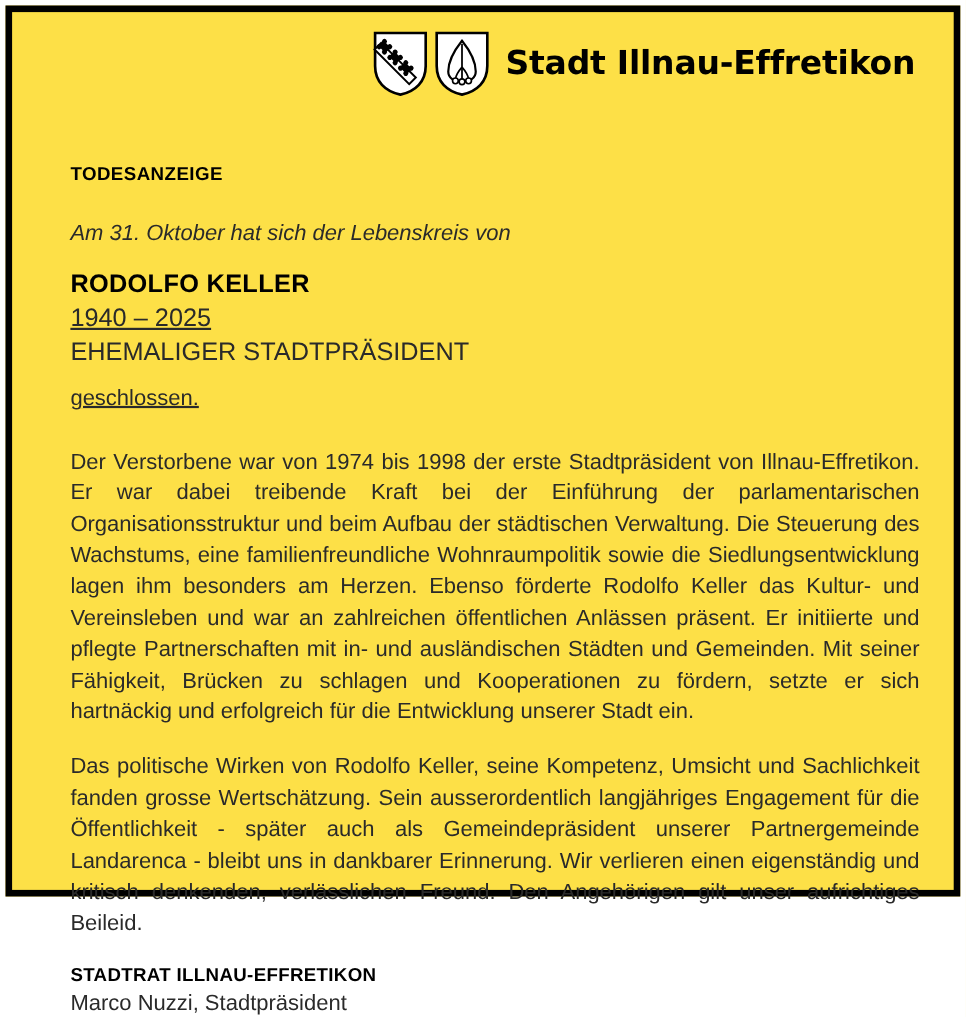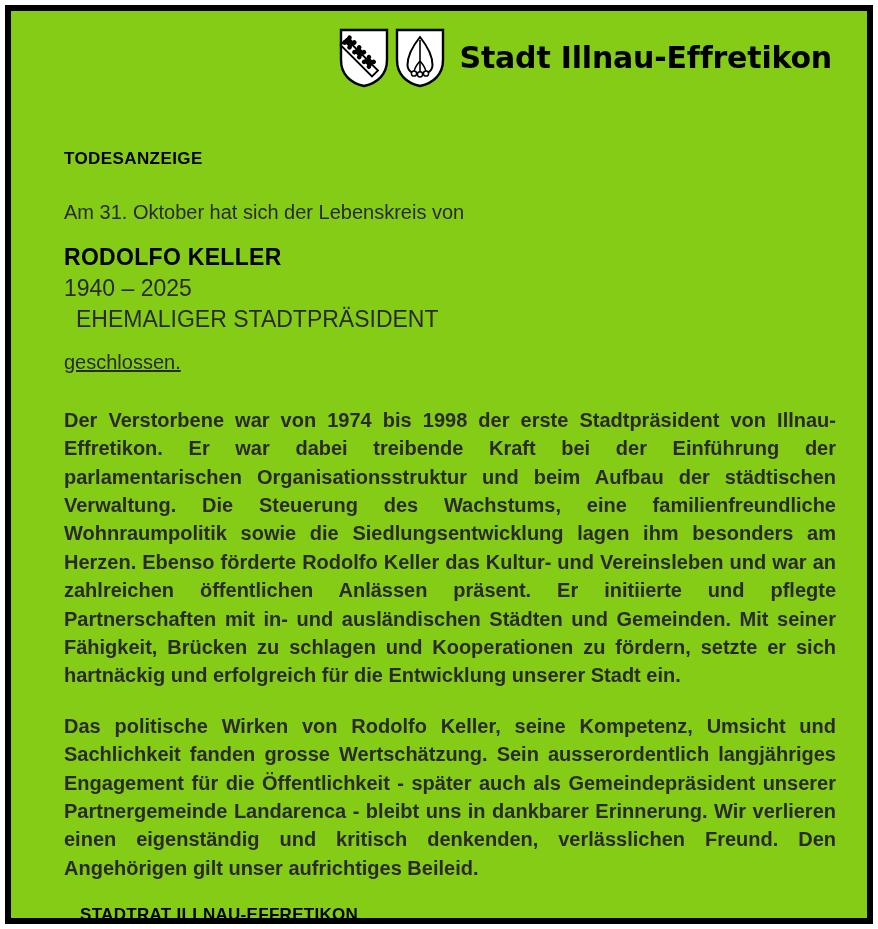--- a/index.html
+++ b/index.html
@@ -14,24 +14,24 @@
     font-family: "Liberation Sans", sans-serif;
     color: #1a1a1a;
     overflow: hidden;
   }
 
   .notice {
     position: absolute;
     left: 5px;
     top: 5px;
     width: 868px;
-    height: 919px;
+    height: 810px;
     box-sizing: border-box;
     border: 6px solid #000000;
-    background: #84cc16;
+    background: #fde047;
   }
 
   .inner {
     position: absolute;
     left: 47px;
     top: 0;
     width: 774px;
     height: 100%;
   }
 
@@ -77,73 +77,74 @@
     margin: 16px 0 30px 0;
     line-height: 1.2;
   }
 
   .lead {
     font-size: 20px;
     font-weight: normal;
     color: #2a2a2a;
     margin: 0 0 16px 0;
     line-height: 1.35;
+    font-style: italic;
   }
 
   .deceased-name {
     font-size: 23px;
     font-weight: bold;
     letter-spacing: 0.3px;
     color: #000000;
     margin: 0;
     line-height: 1.32;
   }
   .deceased-years {
     font-size: 23px;
     font-weight: normal;
     color: #2a2a2a;
     margin: 0;
     line-height: 1.35;
+    text-decoration: underline;
   }
   .deceased-role {
     font-size: 23px;
     font-weight: normal;
     color: #2a2a2a;
-    margin: 0 0 14px 12px;
+    margin: 0 0 14px 0;
     line-height: 1.35;
   }
 
   .closing-word {
     font-size: 20px;
     color: #2a2a2a;
     margin: 0 0 30px 0;
     line-height: 1.35;
     text-decoration: underline;
   }
 
   .para {
     font-size: 20px;
     color: #2a2a2a;
     margin: 0 0 22px 0;
     line-height: 1.42;
     text-align: justify;
     text-justify: inter-word;
     hyphens: manual;
-    font-weight: bold;
   }
 
   .signature-block {
     margin: 12px 0 0 0;
   }
   .signature-org {
     font-size: 17px;
     font-weight: bold;
     letter-spacing: 0.3px;
     color: #000000;
-    margin: 16px;
+    margin: 0;
     line-height: 1.3;
   }
   .signature-person {
     font-size: 20px;
     color: #2a2a2a;
     margin: 0;
     line-height: 1.4;
   }
 </style>
 </head>

